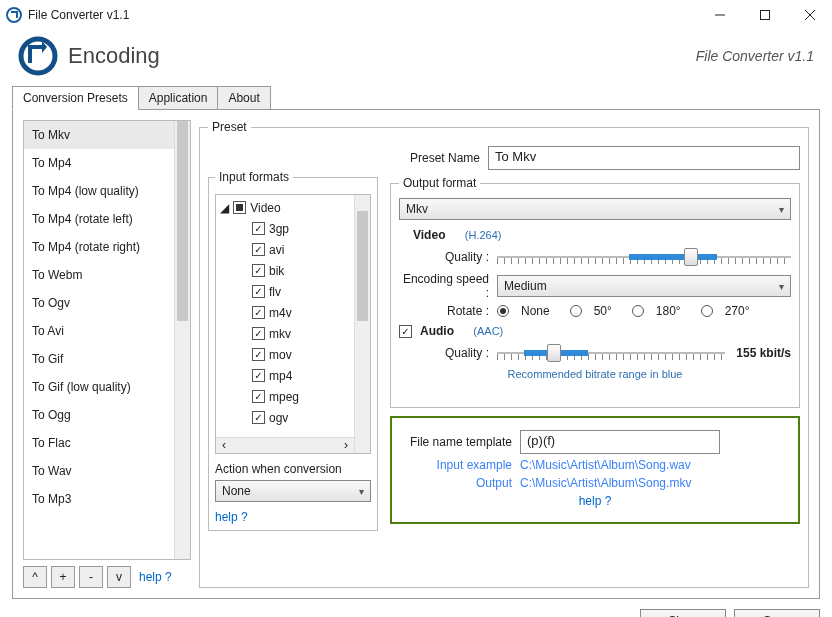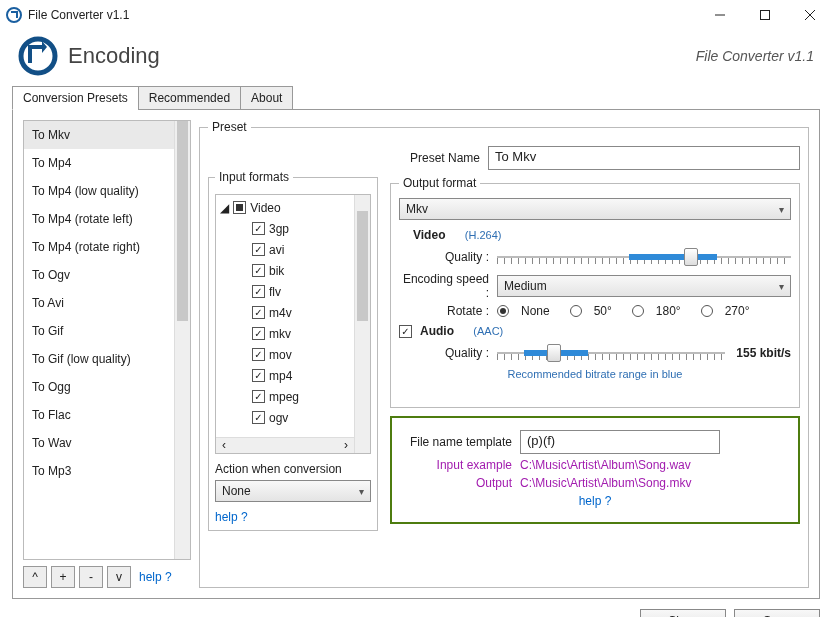--- a/index.html
+++ b/index.html
@@ -54,21 +54,21 @@
   .slidewrap { flex:1; position:relative; height:22px; }
   .track { position:absolute; left:0; right:0; top:10px; height:2px; background:#bbb; }
   .ticks { position:absolute; left:0; right:0; top:12px; height:6px; background-image: repeating-linear-gradient(90deg,#888 0 1px, transparent 1px 7px); }
   .blue { position:absolute; top:8px; height:6px; background:#2f8ad8; }
   .thumb { position:absolute; top:2px; width:14px; height:18px; border:1px solid #888; background:linear-gradient(#fff,#ddd); border-radius:2px; transform:translateX(-50%); }
   .radio { width:12px;height:12px;border:1px solid #555;border-radius:50%; display:inline-flex; align-items:center;justify-content:center; margin-right:4px; }
   .radio.on::after{content:"";width:6px;height:6px;background:#333;border-radius:50%;}
   .fnbox { border:2px solid #4d7c0f; padding:8px 10px 10px; margin-top:8px; }
   .footer { display:flex; justify-content:flex-end; gap:8px; padding:4px 12px; }
   .btn { width:86px; height:24px; border:1px solid #888; background:linear-gradient(#f8f8f8,#e2e2e2); text-align:center; line-height:22px; }
-  .muted{ color:#a21caf; }
+  .muted{ color:#3b82f6; }
   .codec{ color:#2f6fb3; font-size:11px; }
   .bold{ font-weight:600; }
 </style>
 </head>
 <body>
 
 <div class="titlebar">
   <svg class="appicon" viewBox="0 0 16 16">
       <circle cx="8" cy="8" r="7" fill="none" stroke="#1a5fa0" stroke-width="2"></circle>
       <path d="M5 5h6v6" fill="none" stroke="#1a5fa0" stroke-width="2"></path>
@@ -98,34 +98,35 @@
   <svg class="logo" viewBox="0 0 40 40">
       <circle cx="20" cy="20" r="17" fill="none" stroke="#124f86" stroke-width="5"></circle>
       <path d="M14 13 h10 v4 l5 -6 -5 -6 v4 h-14 v18 h4z" fill="#124f86"></path>
     </svg>
   <div class="settings">Encoding</div>
   <div class="brand">File Converter v1.1</div>
 </div>
 
 <div class="tabs">
   <div class="tab active">Conversion Presets</div>
-  <div class="tab">Recommended</div>
+  <div class="tab">Application</div>
   <div class="tab">About</div>
 </div>
 
 <div class="panel">
 
   <div class="presetcol">
     <div class="plistwrap">
       <div class="plist">
         <div class="pitem selected">To Mkv</div>
         <div class="pitem">To Mp4</div>
         <div class="pitem">To Mp4 (low quality)</div>
         <div class="pitem">To Mp4 (rotate left)</div>
         <div class="pitem">To Mp4 (rotate right)</div>
+        <div class="pitem">To Webm</div>
         <div class="pitem">To Ogv</div>
         <div class="pitem">To Avi</div>
         <div class="pitem">To Gif</div>
         <div class="pitem">To Gif (low quality)</div>
         <div class="pitem">To Ogg</div>
         <div class="pitem">To Flac</div>
         <div class="pitem">To Wav</div>
         <div class="pitem">To Mp3</div>
       </div>
       <div class="scrolltrack">

